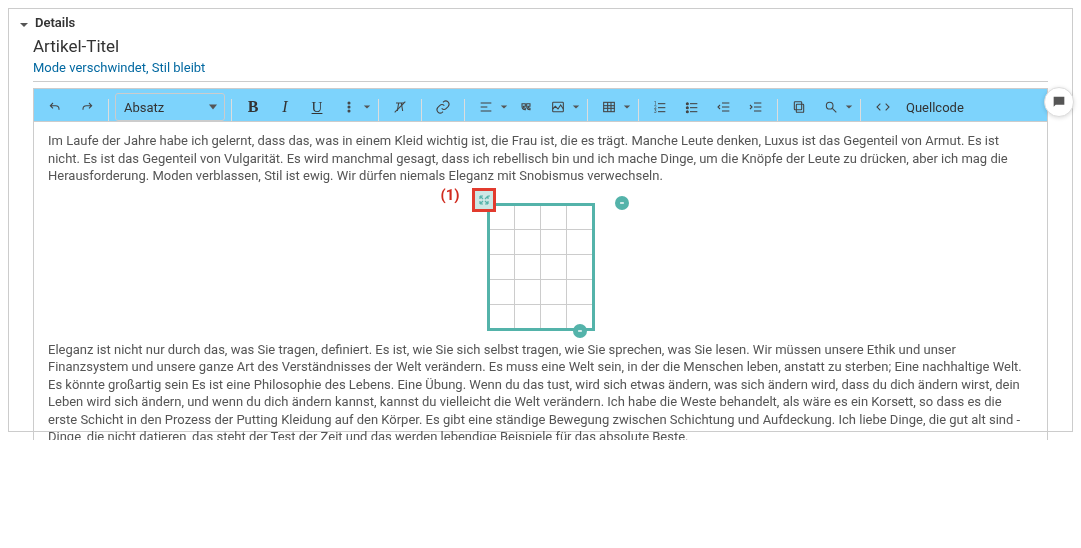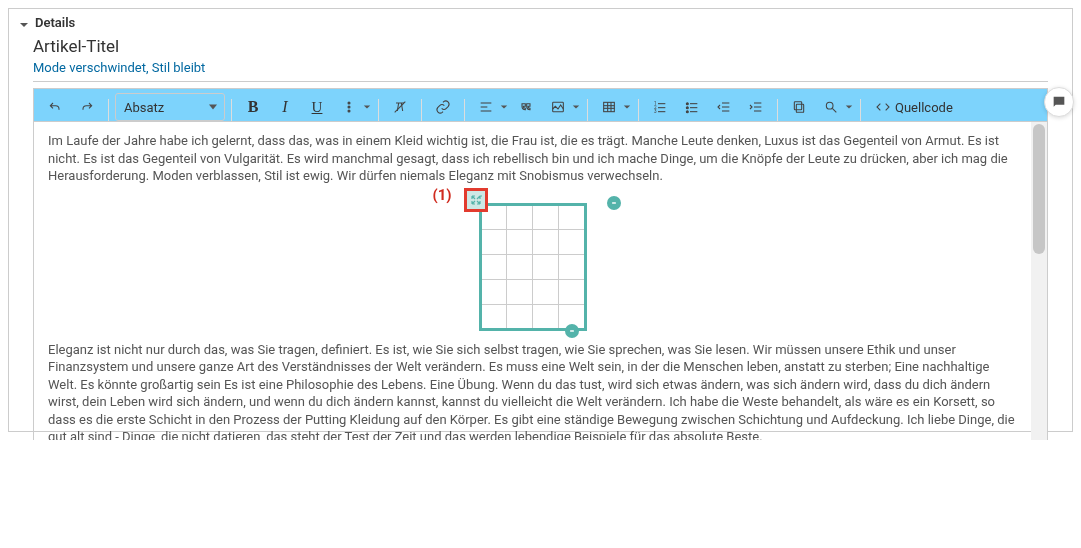--- a/index.html
+++ b/index.html
@@ -93,34 +93,35 @@
   }
   .dd-caret {
     width: 10px; height: 28px;
     display: flex; align-items: center; justify-content: center;
     margin-left: -4px;
   }
   .dd-caret svg { width: 8px; height: 8px; fill: #555; }
   .src-btn {
     height: 28px;
     display: flex; align-items: center;
-    gap: 4px;
+    gap: 15px;
     padding: 0 8px;
     border-radius: 3px;
     cursor: pointer;
     font-size: 13px;
     color: #333;
   }
   .src-btn svg { width: 16px; height: 16px; fill: none; stroke: #444; stroke-width: 1.6; }
   .editor-wrap {
     margin: 0 14px 10px 14px;
     border: 1px solid #ccc;
     border-top: none;
     height: 372px;
     display: flex;
+    flex-direction: column;
   }
   .editor {
     flex: 1;
     padding: 10px 14px;
     overflow: hidden;
     font-size: 13px;
     color: #555;
     line-height: 1.35;
   }
   .editor p { margin: 0 0 10px 0; }

